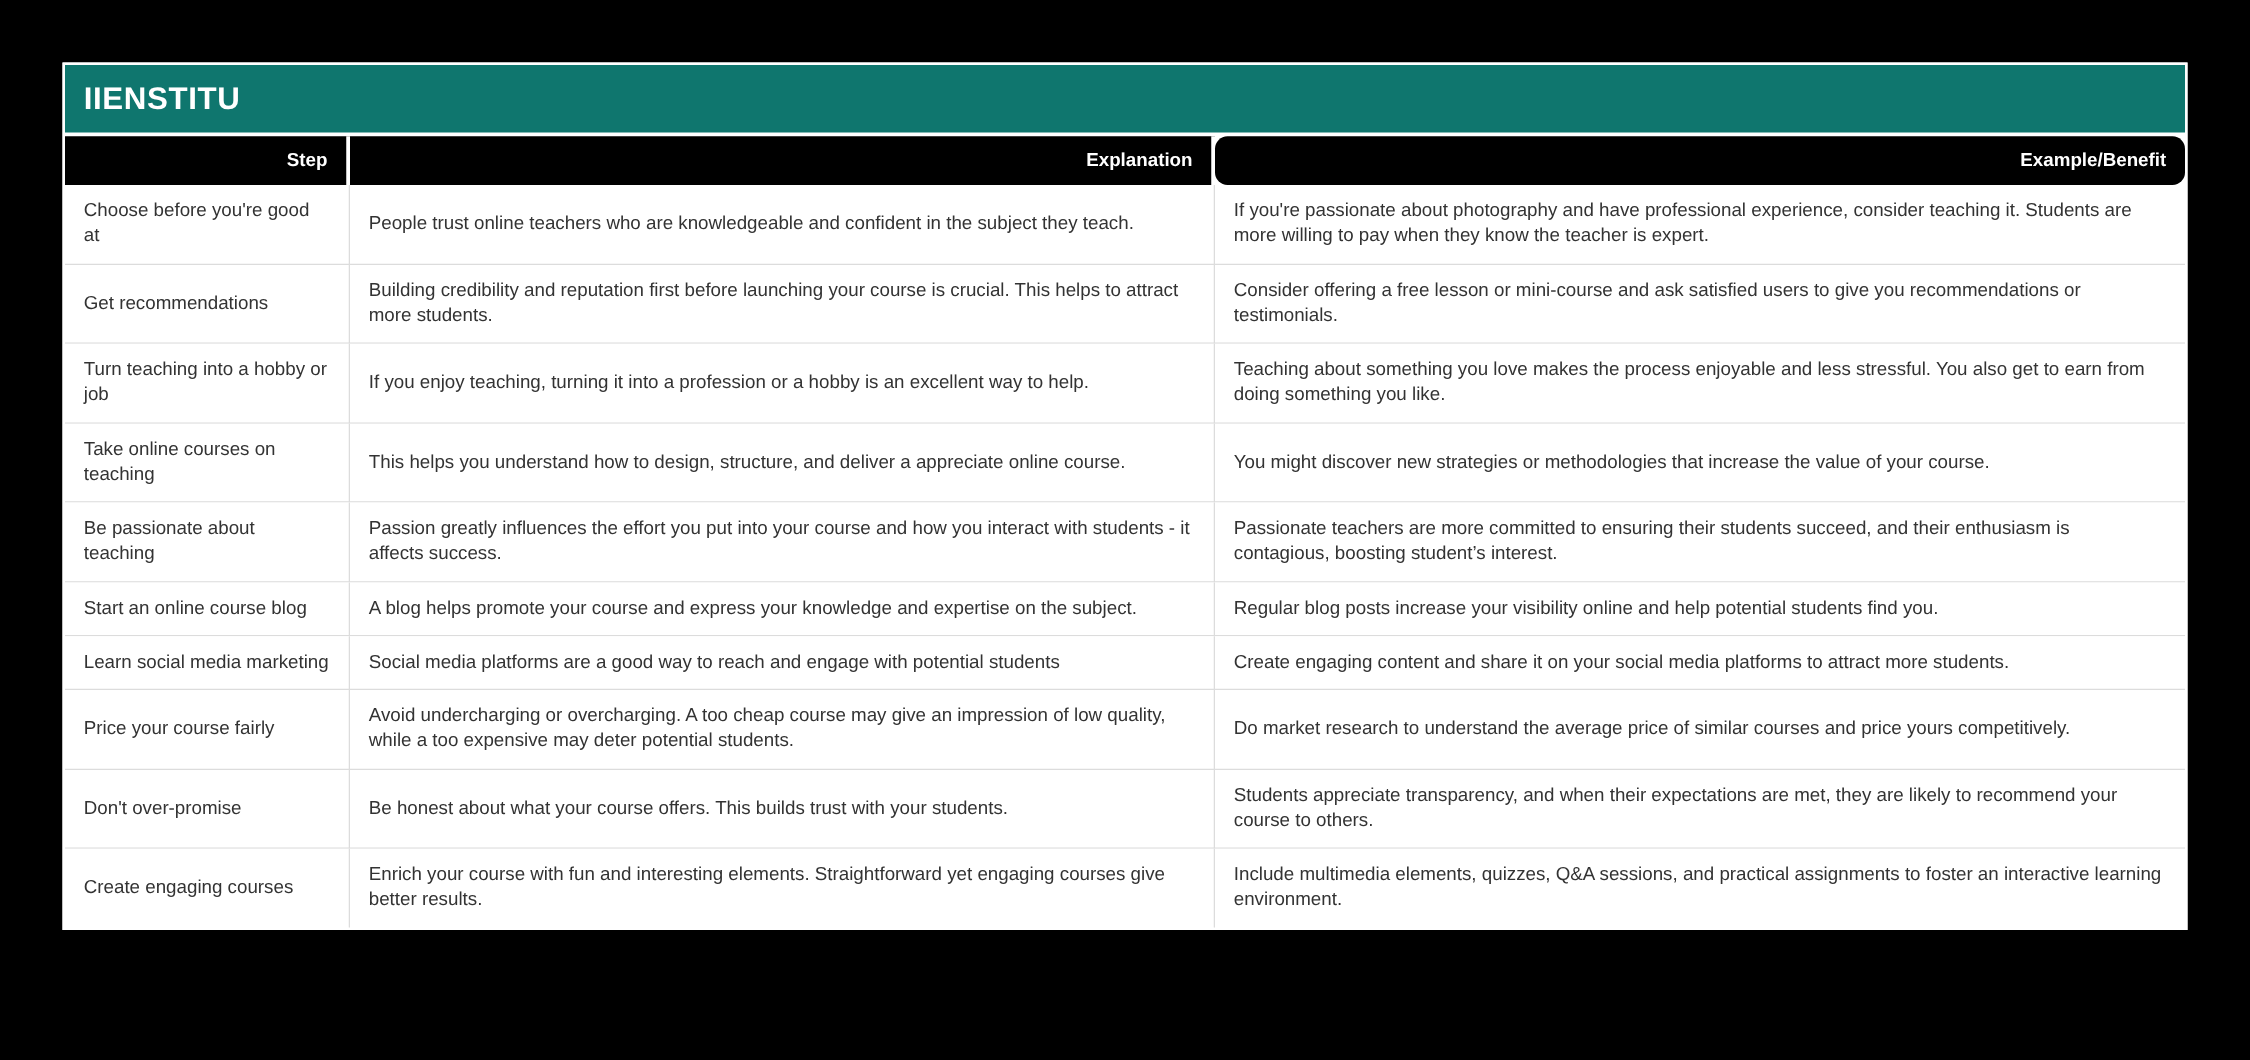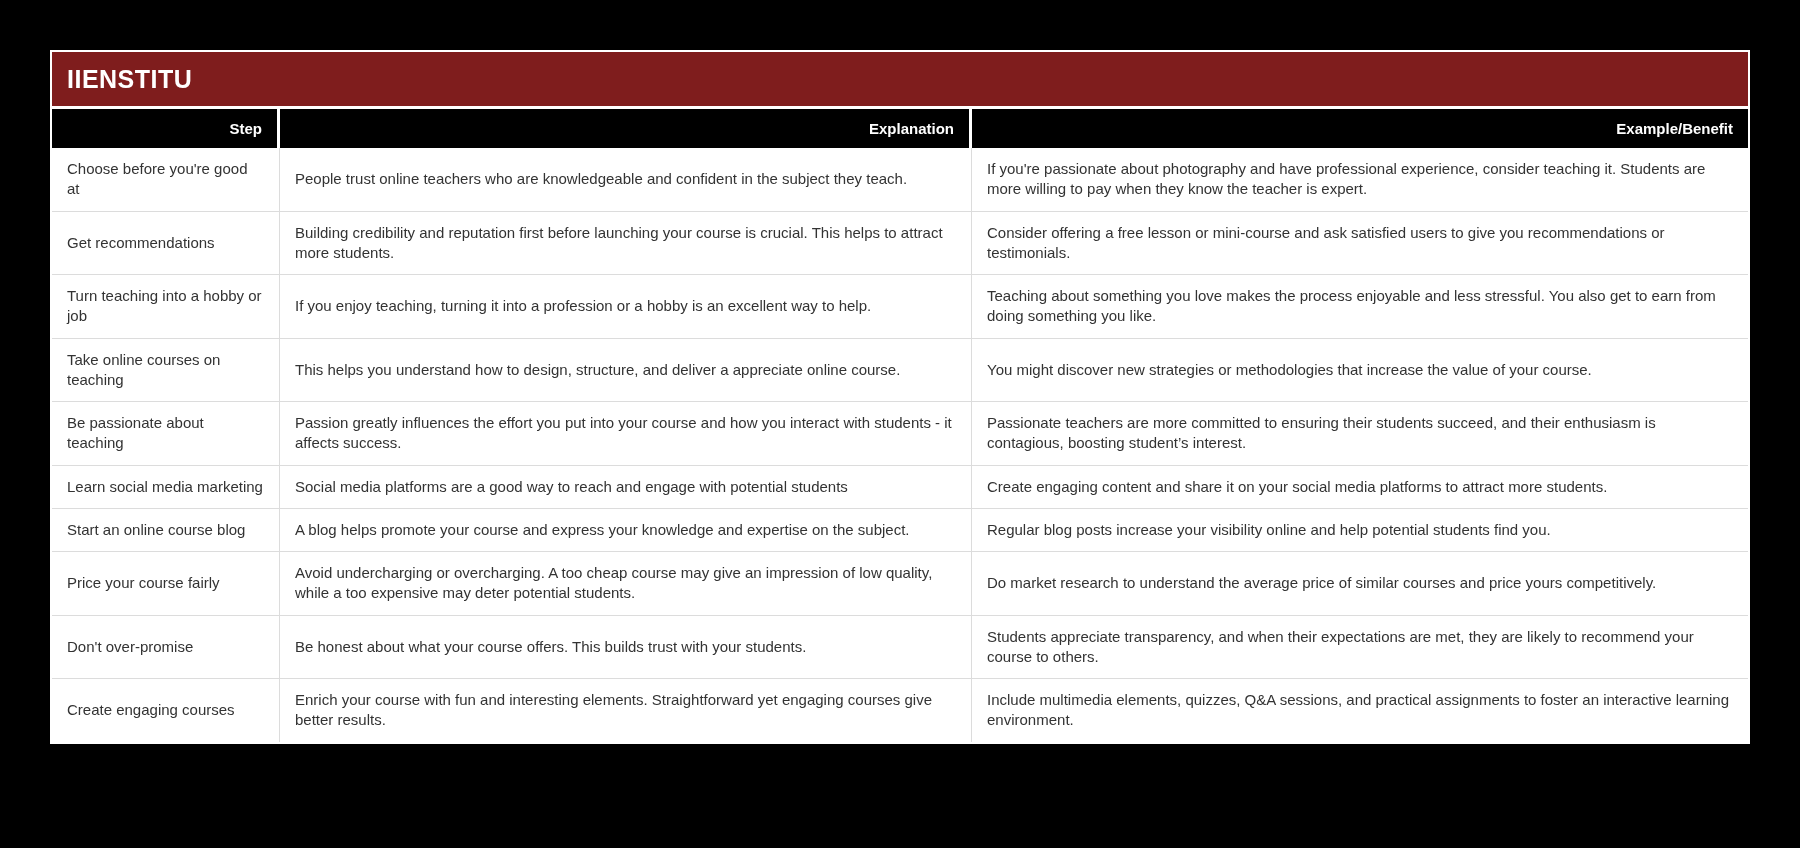--- a/index.html
+++ b/index.html
@@ -17,21 +17,21 @@
   .card {
     position: absolute;
     left: 50px;
     top: 50px;
     width: 1700px;
     background: #ffffff;
     border: 2px solid #ffffff;
     box-sizing: border-box;
   }
   .title-band {
-    background: #7f1d1d;
+    background: #0f766e;
     color: #ffffff;
     font-size: 25px;
     font-weight: 700;
     letter-spacing: 0.5px;
     padding: 13px 15px 12px 15px;
     margin-bottom: 3px;
   }
   table.steps {
     width: 100%;
     border-collapse: separate;
@@ -44,21 +44,21 @@
 
   table.steps thead th {
     background: #000000;
     color: #ffffff;
     font-size: 15px;
     font-weight: 700;
     text-align: right;
     padding: 11px 15px;
     border-right: 3px solid #ffffff;
   }
-  table.steps thead th:last-child { border-right: none; }
+  table.steps thead th:last-child { border-right: none; border-radius: 10px; }
 
   table.steps tbody td {
     font-size: 15px;
     line-height: 1.35;
     color: #333333;
     vertical-align: middle;
     padding: 11px 15px;
     border-bottom: 1px solid #dcdcdc;
     border-right: 1px solid #dcdcdc;
     background: #ffffff;
@@ -111,29 +111,29 @@
     <td>You might discover new strategies or methodologies that increase the value of your course.</td>
   </tr>
 
   <tr>
     <td>Be passionate about teaching</td>
     <td>Passion greatly influences the effort you put into your course and how you interact with students - it affects success.</td>
     <td>Passionate teachers are more committed to ensuring their students succeed, and their enthusiasm is contagious, boosting student’s interest.</td>
   </tr>
 
   <tr>
+    <td>Start an online course blog</td>
+    <td>A blog helps promote your course and express your knowledge and expertise on the subject.</td>
+    <td>Regular blog posts increase your visibility online and help potential students find you.</td>
+  </tr>
+
+  <tr>
     <td>Learn social media marketing</td>
     <td>Social media platforms are a good way to reach and engage with potential students</td>
     <td>Create engaging content and share it on your social media platforms to attract more students.</td>
-  </tr>
-
-  <tr>
-    <td>Start an online course blog</td>
-    <td>A blog helps promote your course and express your knowledge and expertise on the subject.</td>
-    <td>Regular blog posts increase your visibility online and help potential students find you.</td>
   </tr>
 
   <tr>
     <td>Price your course fairly</td>
     <td>Avoid undercharging or overcharging. A too cheap course may give an impression of low quality, while a too expensive may deter potential students.</td>
     <td>Do market research to understand the average price of similar courses and price yours competitively.</td>
   </tr>
 
   <tr>
     <td>Don't over-promise</td>

